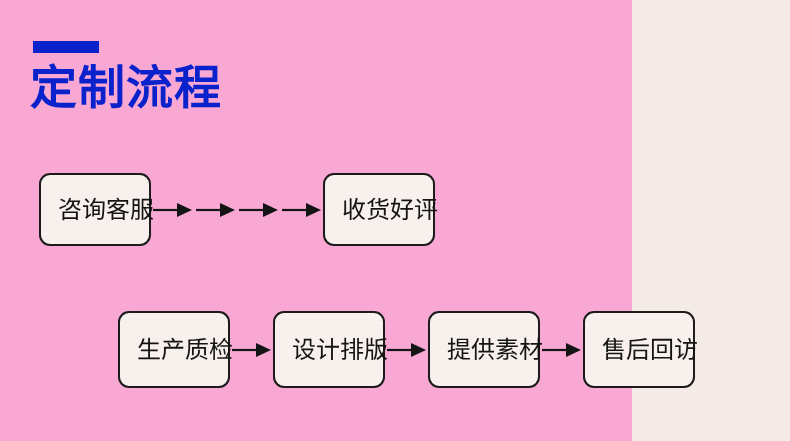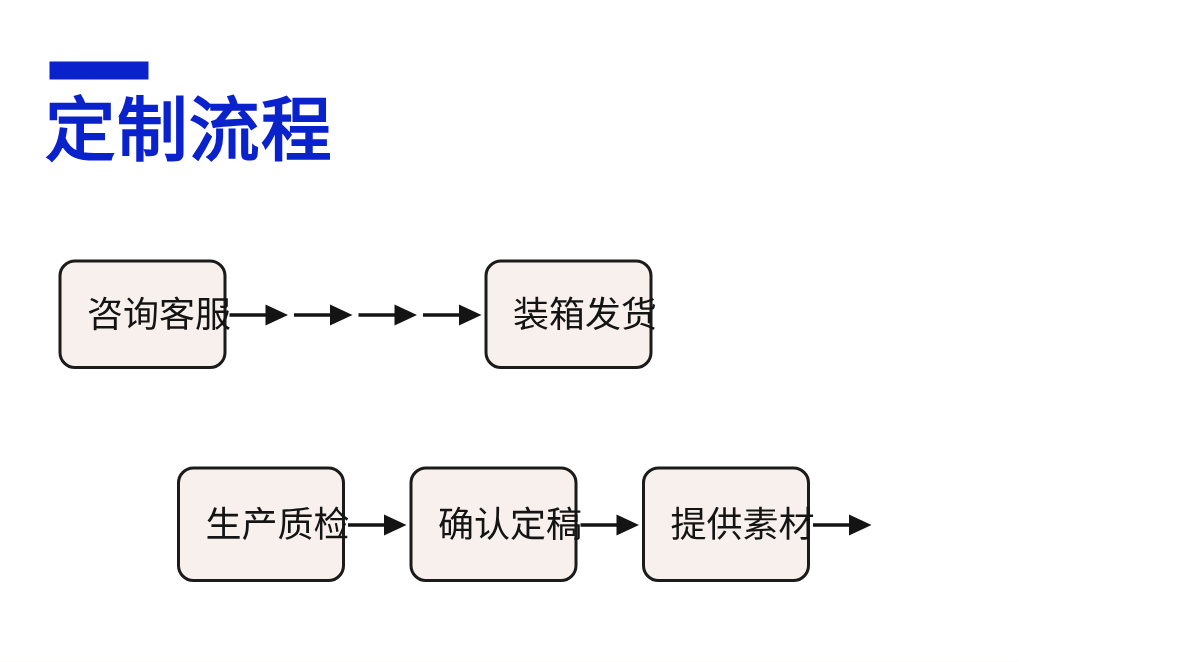--- a/index.html
+++ b/index.html
@@ -9,23 +9,23 @@
   }
   body {
     width: 790px;
     height: 441px;
     background: #f4ebe6;
     font-family: "DejaVu Sans", "Liberation Sans", sans-serif;
     overflow: hidden;
   }
   #canvas {
     position: relative;
-    width: 790px;
+    width: 632px;
     height: 441px;
-    background: #ffffff;
+    background: #f9a8d4;
   }
 
   
   #accent-bar {
     position: absolute;
     left: 33px;
     top: 41px;
     width: 66px;
     height: 12px;
     background: #0a22cc;
@@ -116,50 +116,53 @@
       <polygon points="26,2 41,9 26,16" fill="#141414"></polygon>
     </svg>
 
 
     <svg class="flow-arrow" viewBox="0 0 43 18">
       <line x1="2" y1="9" x2="27" y2="9" stroke="#141414" stroke-width="2.2"></line>
       <polygon points="26,2 41,9 26,16" fill="#141414"></polygon>
     </svg>
 
     <div class="flow-node">
-      <span class="flow-node-label">装箱发货</span>
+      <span class="flow-node-label">收货好评</span>
     </div>
 
   </div>
 
   <div class="flow-row" id="flow-row-2">
 
     <div class="flow-node">
       <span class="flow-node-label">生产质检</span>
     </div>
 
     <svg class="flow-arrow" viewBox="0 0 43 18">
       <line x1="2" y1="9" x2="27" y2="9" stroke="#141414" stroke-width="2.2"></line>
       <polygon points="26,2 41,9 26,16" fill="#141414"></polygon>
     </svg>
 
     <div class="flow-node">
-      <span class="flow-node-label">确认定稿</span>
+      <span class="flow-node-label">设计排版</span>
     </div>
 
     <svg class="flow-arrow" viewBox="0 0 43 18">
       <line x1="2" y1="9" x2="27" y2="9" stroke="#141414" stroke-width="2.2"></line>
       <polygon points="26,2 41,9 26,16" fill="#141414"></polygon>
     </svg>
 
     <div class="flow-node">
       <span class="flow-node-label">提供素材</span>
     </div>
 
     <svg class="flow-arrow" viewBox="0 0 43 18">
       <line x1="2" y1="9" x2="27" y2="9" stroke="#141414" stroke-width="2.2"></line>
       <polygon points="26,2 41,9 26,16" fill="#141414"></polygon>
     </svg>
 
+    <div class="flow-node">
+      <span class="flow-node-label">售后回访</span>
+    </div>
 
   </div>
 
 </div>
 
 </body></html>

